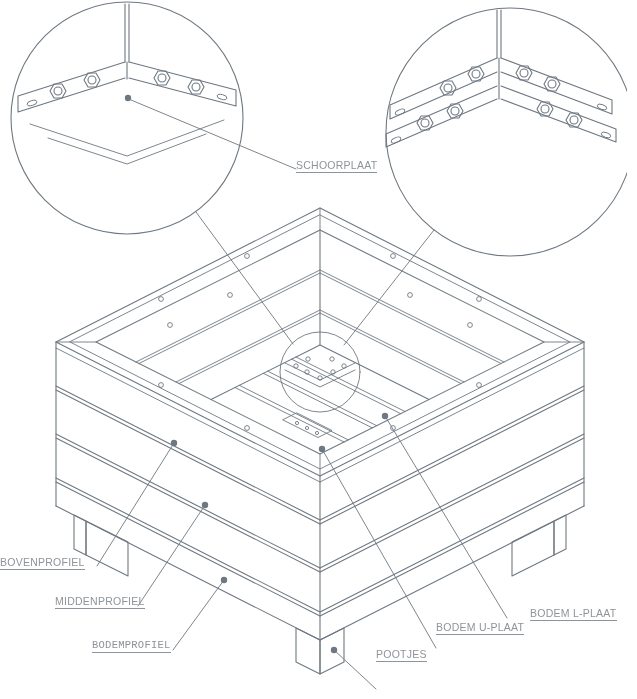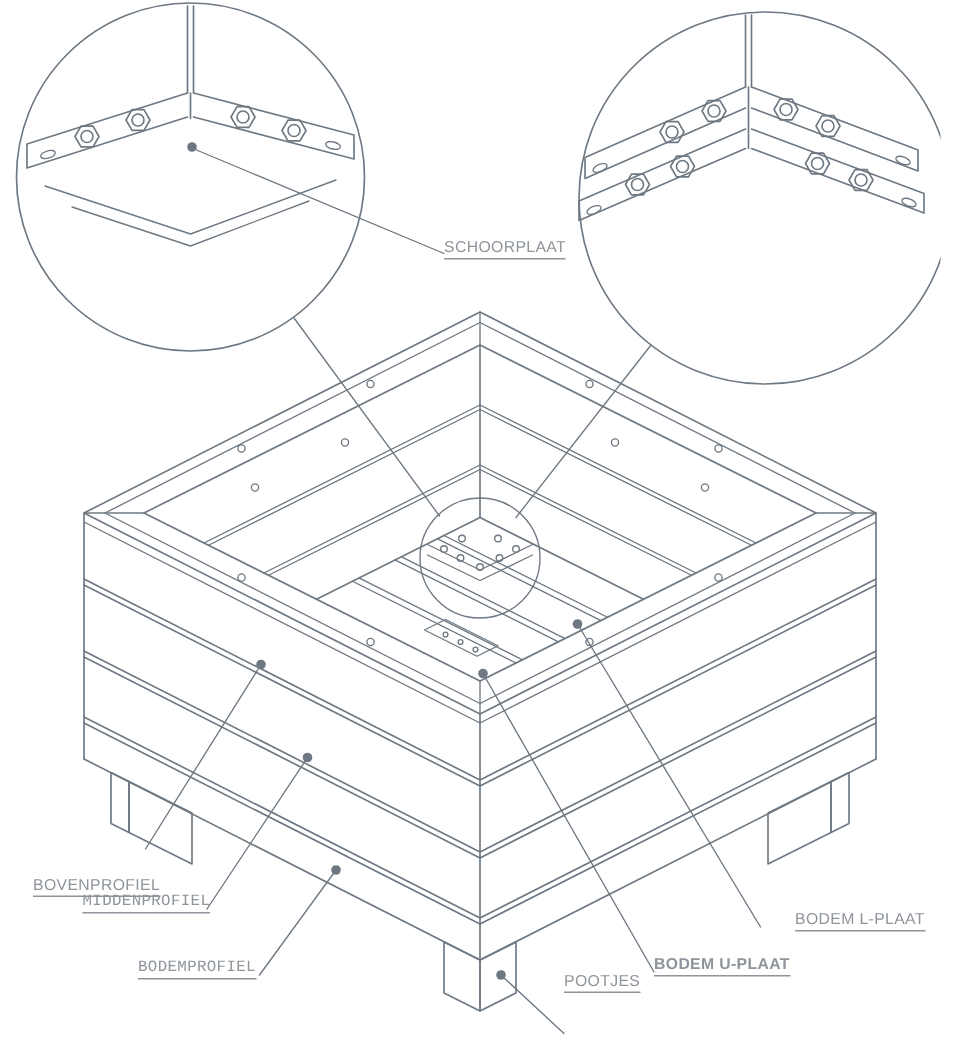--- a/index.html
+++ b/index.html
@@ -180,19 +180,19 @@
       <path class="ln thin" d="M322,449 L436,648"></path>
     </g>
     <g>
       <circle class="dot" cx="334" cy="650" r="3.2"></circle>
       <path class="ln thin" d="M334,650 L376,689"></path>
     </g>
   </g>
 </svg>
 
   <div class="lbl" style="left:296px;top:160px;">SCHOORPLAAT</div>
-  <div class="lbl" style="left:22px;top:557px;margin-top:28px;">BOVENPROFIEL</div>
-  <div class="lbl" style="left:55px;top:596px;font-family:Liberation Mono, monospace;">MIDDENPROFIEL</div>
+  <div class="lbl" style="left:0;top:557px;">BOVENPROFIEL</div>
+  <div class="lbl" style="left:55px;top:596px;">MIDDENPROFIEL</div>
   <div class="lbl" style="left:92px;top:640px;font-family:Liberation Mono, monospace;">BODEMPROFIEL</div>
   <div class="lbl" style="left:530px;top:608px;">BODEM L-PLAAT</div>
-  <div class="lbl" style="left:436px;top:638px;font-weight:bold;">BODEM U-PLAAT</div>
+  <div class="lbl" style="left:436px;top:622px;">BODEM U-PLAAT</div>
   <div class="lbl" style="left:376px;top:649px;">POOTJES</div>
 </div>
 
 </body></html>

